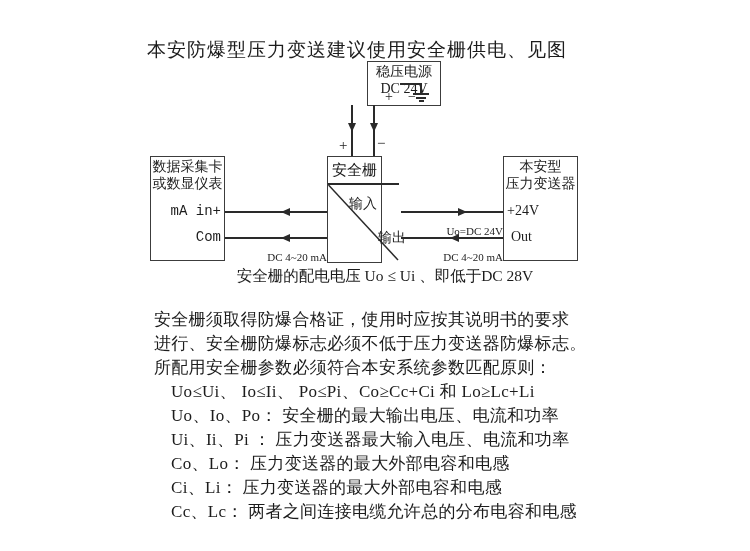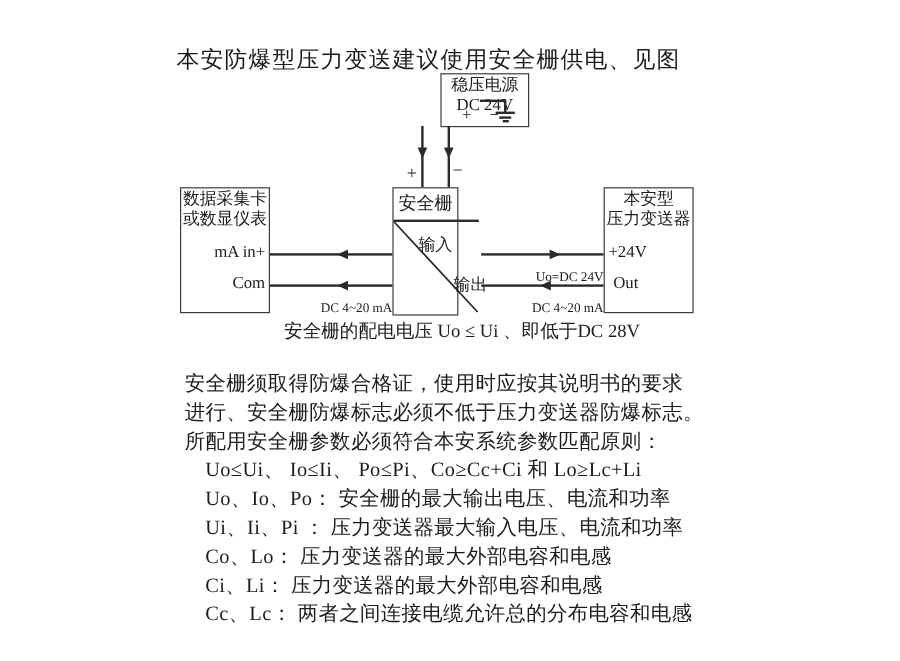--- a/index.html
+++ b/index.html
@@ -67,21 +67,21 @@
   <div class="box" style="left:327px; top:156px; width:55px; height:107px;">
     <div class="box-title" style="font-size:15px; line-height:24px; padding-top:1px;">安全栅</div>
     <div class="wire" style="left:0; top:26px; width:71px; height:1.5px;"></div>
     <svg class="diagline" width="71" height="77" viewBox="0 0 71 77">
       <line x1="0.5" y1="1" x2="70" y2="76" stroke="#2a2a2a" stroke-width="1.5"></line>
     </svg>
     <span class="term" style="right:4px; top:38px;">输入</span>
     <span class="term" style="left:6px; top:72px;margin-left:44px;">输出</span>
   </div>
 
-  <div class="box" style="left:150px; top:156px; width:75px; height:105px;">
+  <div class="box" style="left:150px; top:156px; width:75px; height:105px;font-family:Liberation Mono, monospace;">
     <div class="box-title">数据采集卡</div>
     <div class="box-title" style="padding-top:0;">或数显仪表</div>
     <span class="term" style="right:3px; top:46px;">mA in+</span>
     <span class="term" style="right:3px; top:72px;">Com</span>
   </div>
 
   <div class="box" style="left:503px; top:156px; width:75px; height:105px;">
     <div class="box-title">本安型</div>
     <div class="box-title" style="padding-top:0;">压力变送器</div>
     <span class="term" style="left:3px; top:46px;">+24V</span>

